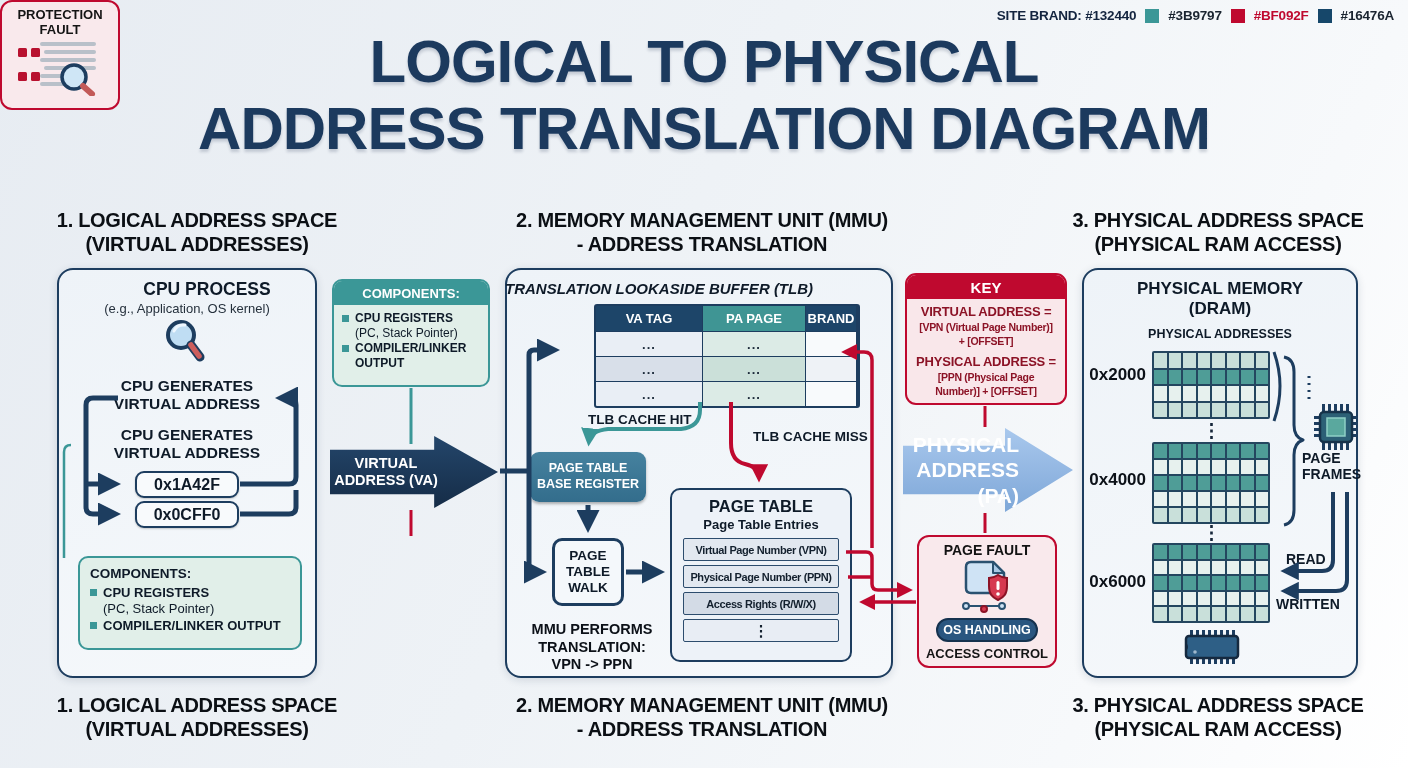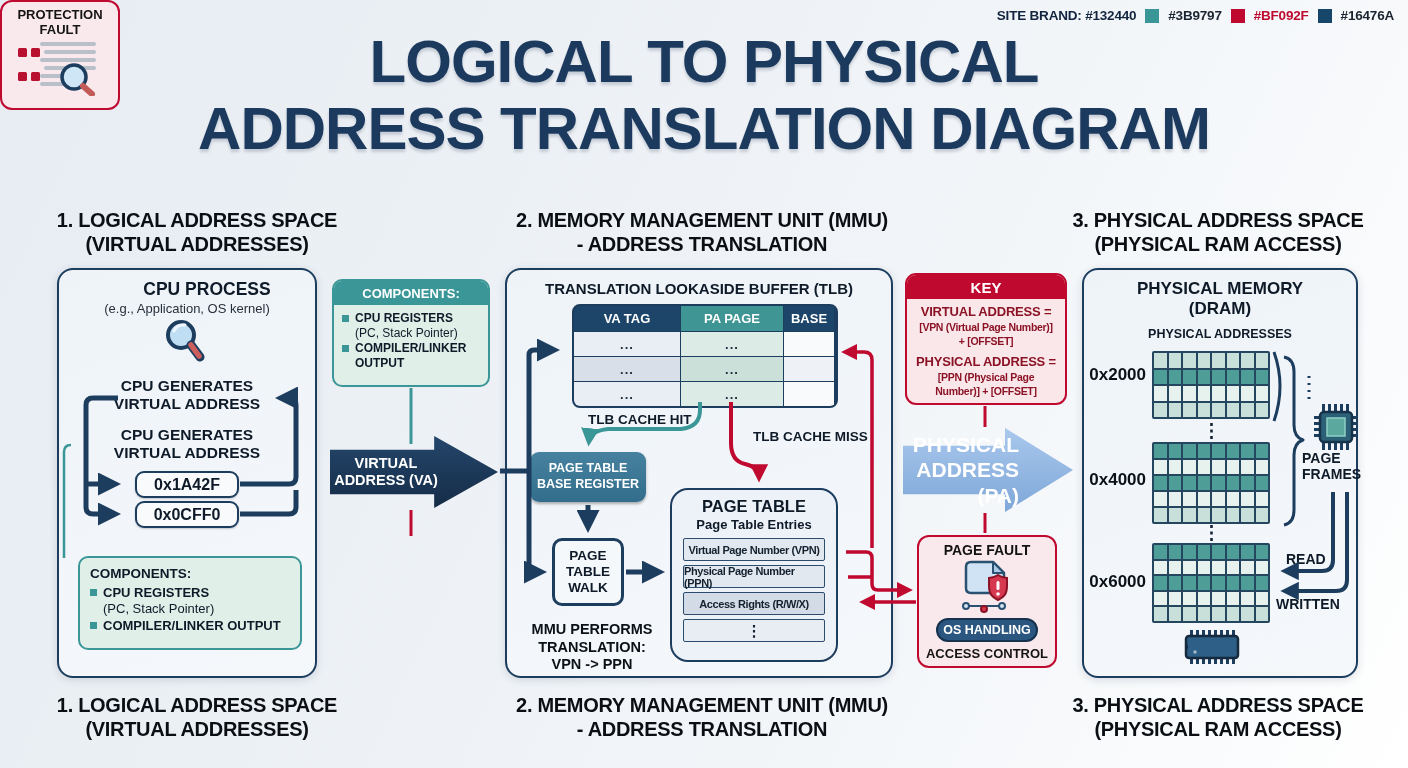--- a/index.html
+++ b/index.html
@@ -70,44 +70,44 @@
     clip-path:polygon(0 21%,60% 21%,60% 0,100% 50%,60% 100%,60% 79%,0 79%);}
   #pa-arrow-label{left:903px;top:445px;width:116px;height:50px;color:#fff;font-weight:bold;font-size:21px;
     text-align:right;line-height:1.2;display:flex;align-items:center;justify-content:center;}
 
   
   #prot-fault{left:352px;top:538px;width:120px;height:110px;background:#f9e9ec;border:2.5px solid #BF092F;
     border-radius:12px;box-sizing:border-box;text-align:center;padding-top:6px;}
   #prot-fault .t{font-weight:bold;font-size:13px;line-height:1.15;color:#141414;}
 
   
-  #tlb-title{left:505px;top:280px;width:388px;text-align:center;font-weight:bold;font-size:15px;}
-  #tlb-table{left:572px;top:304px;width:262px;border:2.5px solid #1d3d5f;border-radius:8px;overflow:hidden;
+  #tlb-title{left:505px;top:280px;width:388px;font-weight:bold;font-size:15px;font-style:italic;}
+  #tlb-table{left:594px;top:304px;width:262px;border:2.5px solid #1d3d5f;border-radius:3px;overflow:hidden;
     background:#1d3d5f;display:grid;grid-template-columns:106px 102px 50px;grid-template-rows:25px 24px 24px 24px;gap:1px;box-sizing:content-box;}
   .tlb-h{color:#fff;font-weight:bold;font-size:13px;display:flex;align-items:center;justify-content:center;}
   .hn{background:#1d4569;} .ht{background:#3f9594;}
   .tlb-c{display:flex;align-items:center;justify-content:center;font-weight:bold;font-size:13px;
     color:#1c2a3a;letter-spacing:1px;}
   .c1a{background:#e9eef5;} .c1b{background:#d8dfe9;}
   .c2a{background:#dcebe6;} .c2b{background:#cbe0d9;}
   .c3a{background:#f8fafc;} .c3b{background:#eef2f6;}
   #hit-label{left:588px;top:412px;font-weight:bold;font-size:13.5px;}
   #miss-label{left:753px;top:429px;font-weight:bold;font-size:13.5px;}
 
   #ptbr{left:530px;top:452px;width:116px;height:50px;background:linear-gradient(180deg,#46829f,#336d8c);
     border-radius:9px;color:#fff;font-weight:bold;font-size:12.5px;display:flex;align-items:center;
     justify-content:center;text-align:center;line-height:1.25;box-shadow:0 2px 3px rgba(0,0,0,.3);padding:8px 6px;box-sizing:border-box;}
   #walk{left:552px;top:538px;width:72px;height:68px;background:#f4f8fb;border:3px solid #1d3d5f;border-radius:10px;
     font-weight:bold;font-size:13.5px;display:flex;align-items:center;justify-content:center;text-align:center;
     line-height:1.2;box-sizing:border-box;}
   #mmu-note{left:506px;top:621px;width:172px;text-align:center;font-weight:bold;font-size:14.5px;line-height:1.22;color:#0c1118;}
 
   
-  #pt-box{left:670px;top:488px;width:168px;height:174px;background:#edf2f8;border:2.5px solid #1d3d5f;
-    border-radius:18px;box-sizing:border-box;padding-top:7px;}
+  #pt-box{left:670px;top:488px;width:182px;height:174px;background:#edf2f8;border:2.5px solid #1d3d5f;
+    border-radius:10px;box-sizing:border-box;padding-top:7px;}
   #pt-title{text-align:center;font-weight:bold;font-size:16.5px;}
   #pt-sub{text-align:center;font-weight:bold;font-size:13px;margin-top:1px;}
   #pt-rows{margin:6px 11px 0;}
   .pt-row{height:23px;margin-bottom:4px;border:1.8px solid #2c4c6d;border-radius:2px;background:#e2e8f0;
     display:flex;align-items:center;justify-content:center;font-size:11px;font-weight:bold;color:#13202e;
     letter-spacing:-0.4px;box-sizing:border-box;}
   .pt-row.dark{background:#d3dbe6;}
   .pt-row.dots{background:#e8edf4;font-size:15px;letter-spacing:0;}
 
   
@@ -255,21 +255,21 @@
         <circle cx="58" cy="35" r="12" fill="#cfe6f6" stroke="#1d3d5f" stroke-width="3.5"></circle>
         <line x1="67" y1="44" x2="76" y2="52" stroke="#c25a58" stroke-width="6" stroke-linecap="round"></line>
       </svg>
     </div>
   </div>
 
   <div id="tlb-title" class="abs">TRANSLATION LOOKASIDE BUFFER (TLB)</div>
   <div id="tlb-table" class="abs">
     <div class="tlb-h hn">VA TAG</div>
     <div class="tlb-h ht">PA PAGE</div>
-    <div class="tlb-h hn">BASE</div>
+    <div class="tlb-h hn">BRAND</div>
     <div class="tlb-c c1a">...</div>
     <div class="tlb-c c2a">...</div>
     <div class="tlb-c c3a"></div>
     <div class="tlb-c c1b">...</div>
     <div class="tlb-c c2b">...</div>
     <div class="tlb-c c3b"></div>
     <div class="tlb-c c1a">...</div>
     <div class="tlb-c c2a">...</div>
     <div class="tlb-c c3a"></div>
   </div>

